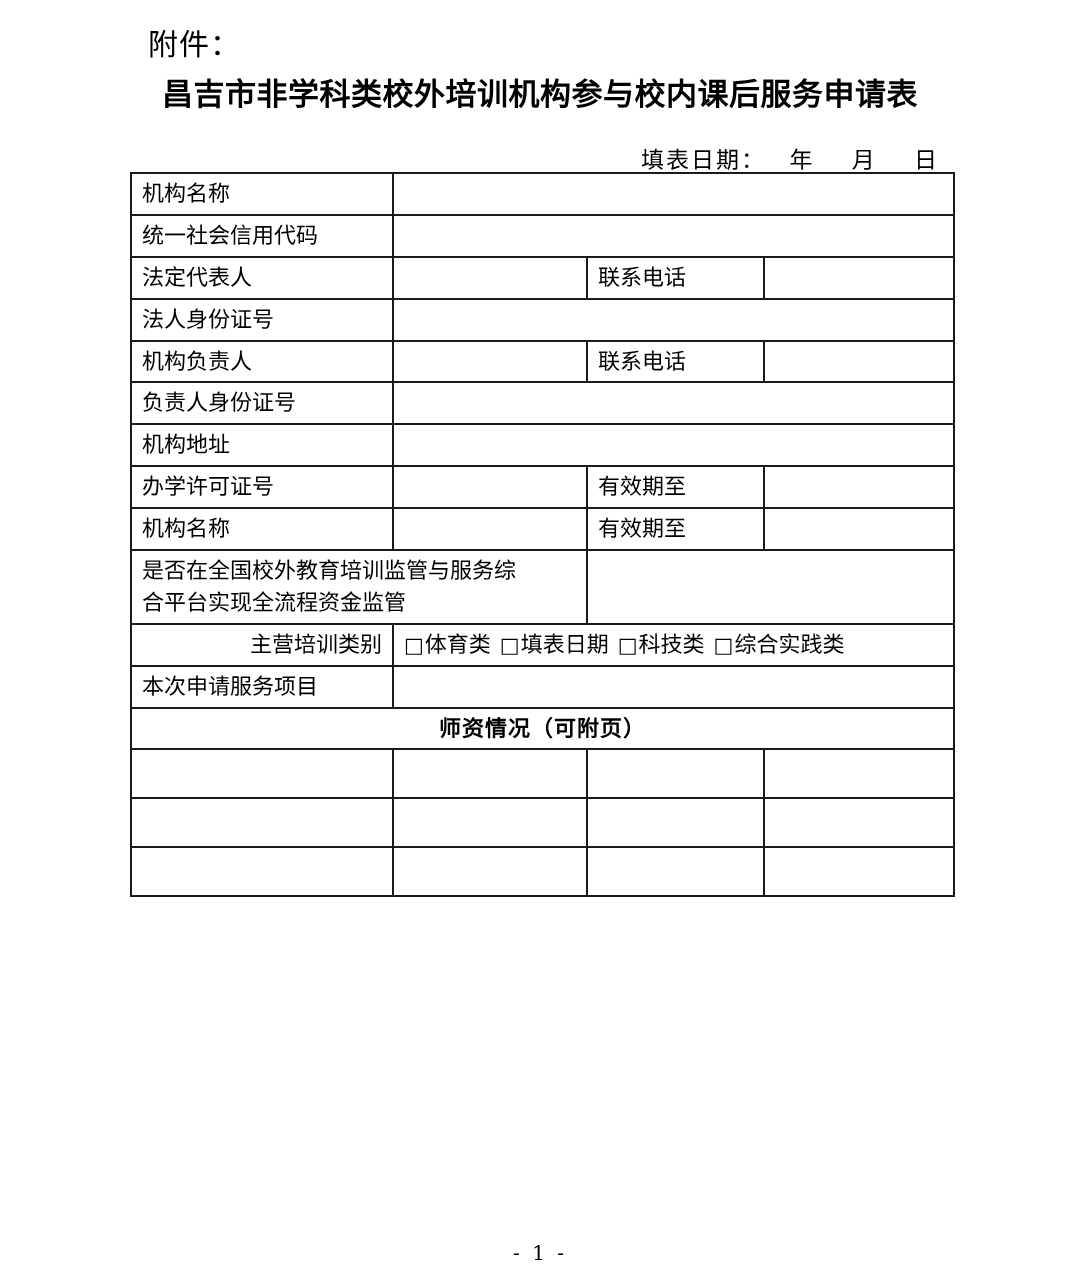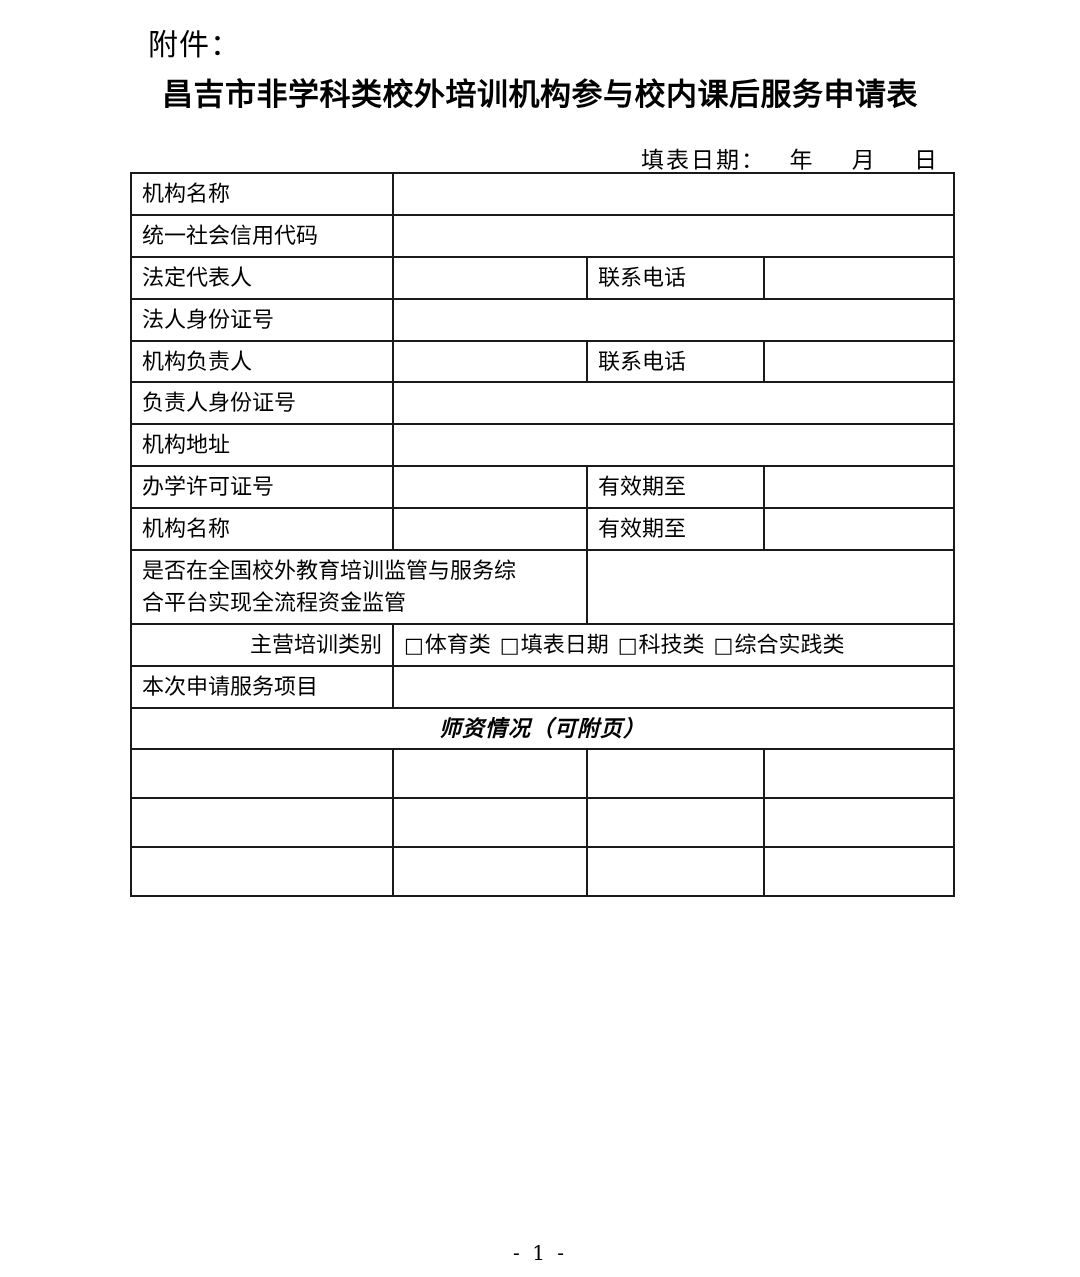--- a/index.html
+++ b/index.html
@@ -110,21 +110,20 @@
     font-family: "DejaVu Sans", "Liberation Sans", sans-serif;
     font-size: 21px;
     padding-right: 1px;
   }
 
   .section-head {
     text-align: center;
     font-weight: bold;
     font-size: 23px;
     letter-spacing: 1px;
-    font-style: italic;
   }
   .col-head {
     text-align: center;
     font-weight: bold;
     font-size: 23px;
     letter-spacing: 1px;
   }
   .col-head.tall {
     height: 92px;
     line-height: 1.7;

